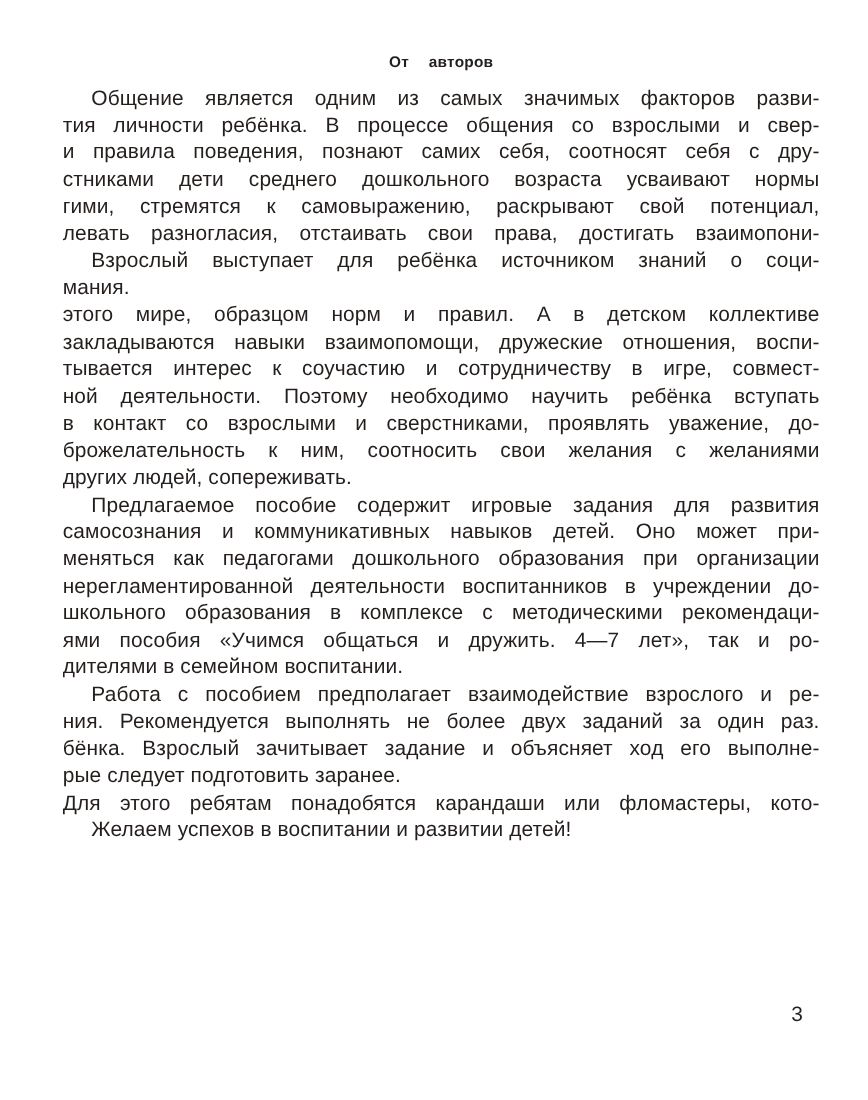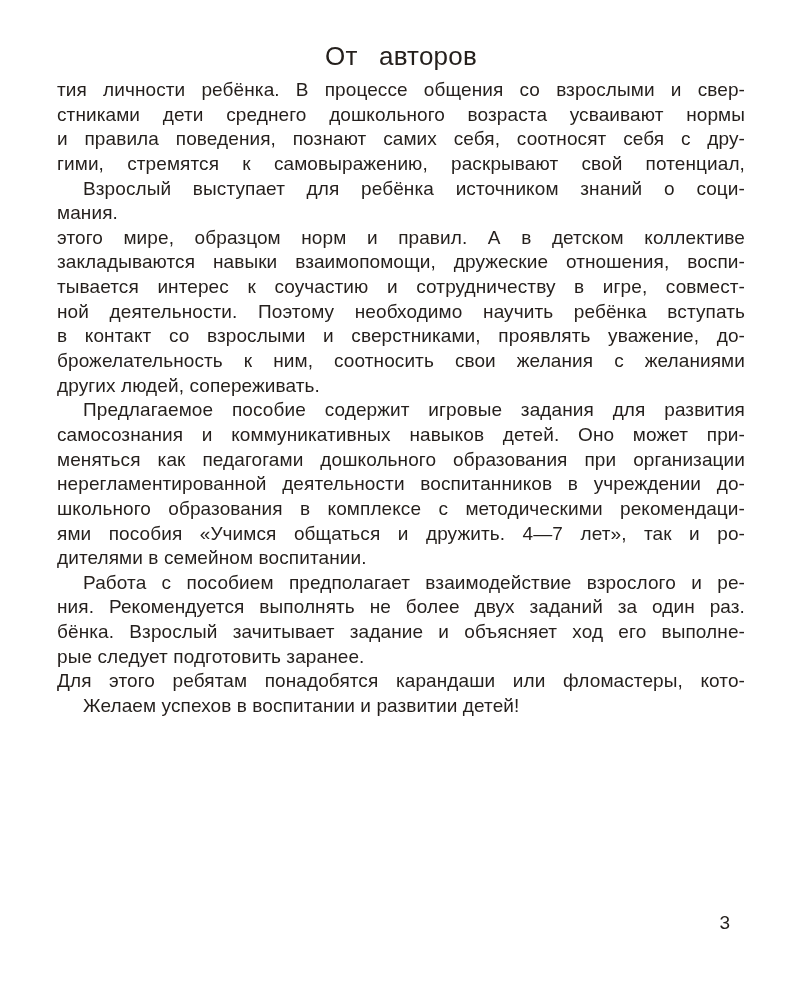--- a/index.html
+++ b/index.html
@@ -20,23 +20,23 @@
     height: 1000px;
     background: #ffffff;
   }
   .title {
     position: absolute;
     top: 43px;
     left: 57px;
     width: 688px;
     margin: 0;
     text-align: center;
-    font-size: 26px;
+    font-size: 14px;
     line-height: 26px;
-    font-weight: 400;
+    font-weight: 700;
     word-spacing: 14px;
     letter-spacing: 0.2px;
   }
   .text-body {
     position: absolute;
     top: 78px;
     left: 57px;
     width: 688px;
   }
   .line {
@@ -66,24 +66,26 @@
     line-height: 24px;
   }
 </style>
 </head>
 <body>
 
 <div class="page">
   <h1 class="title">От авторов</h1>
 
   <div class="text-body">
+      <div class="line first">Общение является одним из самых значимых факторов разви-</div>
       <div class="line">тия личности ребёнка. В процессе общения со взрослыми и свер-</div>
+      <div class="line">и правила поведения, познают самих себя, соотносят себя с дру-</div>
       <div class="line">стниками дети среднего дошкольного возраста усваивают нормы</div>
-      <div class="line">и правила поведения, познают самих себя, соотносят себя с дру-</div>
       <div class="line">гими, стремятся к самовыражению, раскрывают свой потенциал,</div>
+      <div class="line">левать разногласия, отстаивать свои права, достигать взаимопони-</div>
       <div class="line first">Взрослый выступает для ребёнка источником знаний о соци-</div>
       <div class="line last">мания.</div>
       <div class="line">этого мире, образцом норм и правил. А в детском коллективе</div>
       <div class="line">закладываются навыки взаимопомощи, дружеские отношения, воспи-</div>
       <div class="line">тывается интерес к соучастию и сотрудничеству в игре, совмест-</div>
       <div class="line">ной деятельности. Поэтому необходимо научить ребёнка вступать</div>
       <div class="line">в контакт со взрослыми и сверстниками, проявлять уважение, до-</div>
       <div class="line">брожелательность к ним, соотносить свои желания с желаниями</div>
       <div class="line last">других людей, сопереживать.</div>
       <div class="line first">Предлагаемое пособие содержит игровые задания для развития</div>

